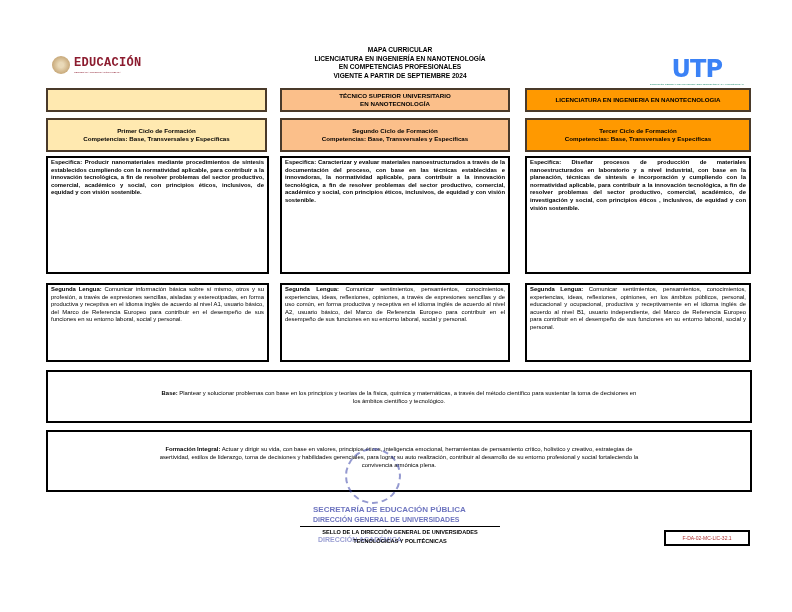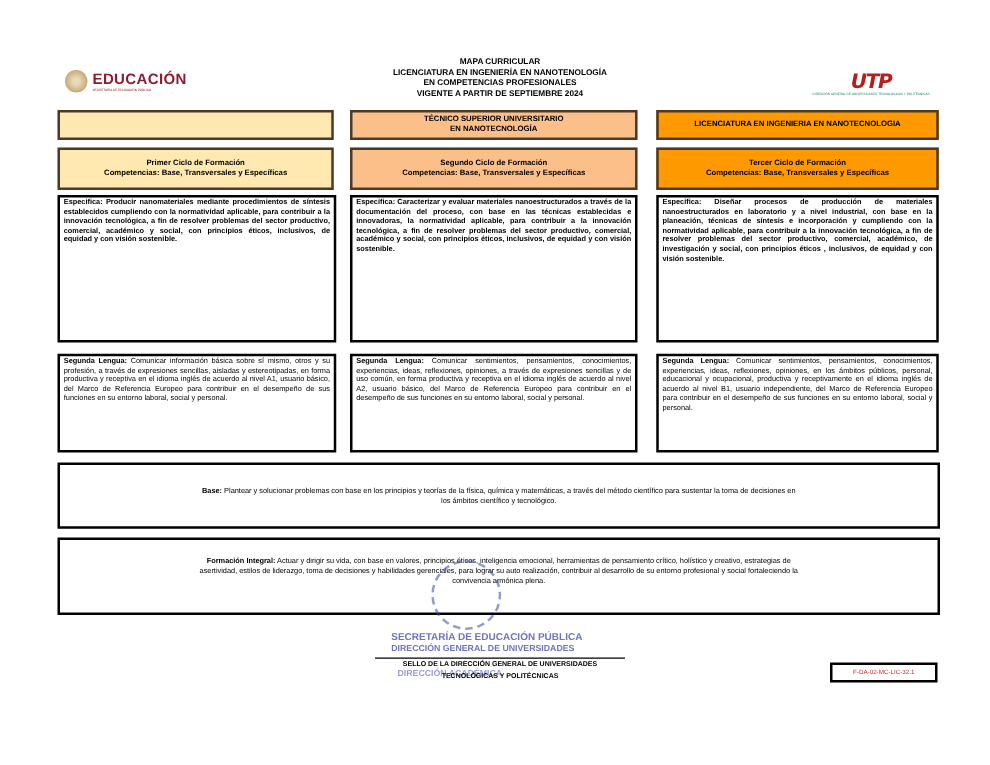--- a/index.html
+++ b/index.html
@@ -9,24 +9,24 @@
   .hdr { border:2px solid #4a3a2a; display:flex; align-items:center; justify-content:center; text-align:center; font-weight:bold; font-size:6.2px; line-height:8px; }
   .c1 { background:#ffe9b0; }
   .c2 { background:#fbbf8a; }
   .c3 { background:#ff9900; }
   .txt { font-size:5.9px; line-height:7.6px; text-align:justify; padding:1px 3px; }
   .bold { font-weight:bold; }
   .center-txt { font-size:5.9px; line-height:8px; text-align:center; }
   .title { left:250px; top:46px; width:300px; text-align:center; font-weight:bold; font-size:6.6px; line-height:8.5px; }
   .logo-edu { left:52px; top:56px; display:flex; align-items:center; gap:4px; }
   .edu-emblem { width:18px; height:18px; border-radius:50%; background:radial-gradient(circle,#e9d9b8 20%,#c8a97a 70%,#b08a5a 100%); }
-  .edu-text { color:#8c1c2f; font-family:Liberation Sans, sans-serif; font-weight:bold; font-size:12px; letter-spacing:0.3px; }
+  .edu-text { color:#8c1c2f; font-family:Liberation Mono, monospace; font-weight:bold; font-size:12px; letter-spacing:0.3px; }
   .edu-sub { font-size:2.5px; color:#8c1c2f; margin-top:1px; }
   .utp { left:650px; top:55px; text-align:center; }
-  .utp-mark { color:#b91c1c; font-weight:bold; font-style:italic; font-size:16px; letter-spacing:-1px; font-family:"DejaVu Sans", sans-serif; }
+  .utp-mark { color:#3b82f6; font-weight:bold; font-size:24px; letter-spacing:-1px; font-family:"DejaVu Sans", sans-serif; }
   .utp-sub { font-size:2.5px; color:#1a8a6a; }
   .stamp { left:345px; top:448px; width:56px; height:56px; border-radius:50%; border:2px dashed rgba(60,70,170,0.55); }
   .stamp-text { color:rgba(60,70,170,0.75); font-weight:bold; font-size:8px; line-height:10px; }
   .seal-line { font-size:5.6px; font-weight:bold; text-align:center; line-height:9px; }
   .code { border:2px solid #000; font-size:5px; color:#b03030; display:flex; align-items:center; justify-content:center; }
 </style>
 </head>
 <body>
 
 <div class="abs logo-edu">

